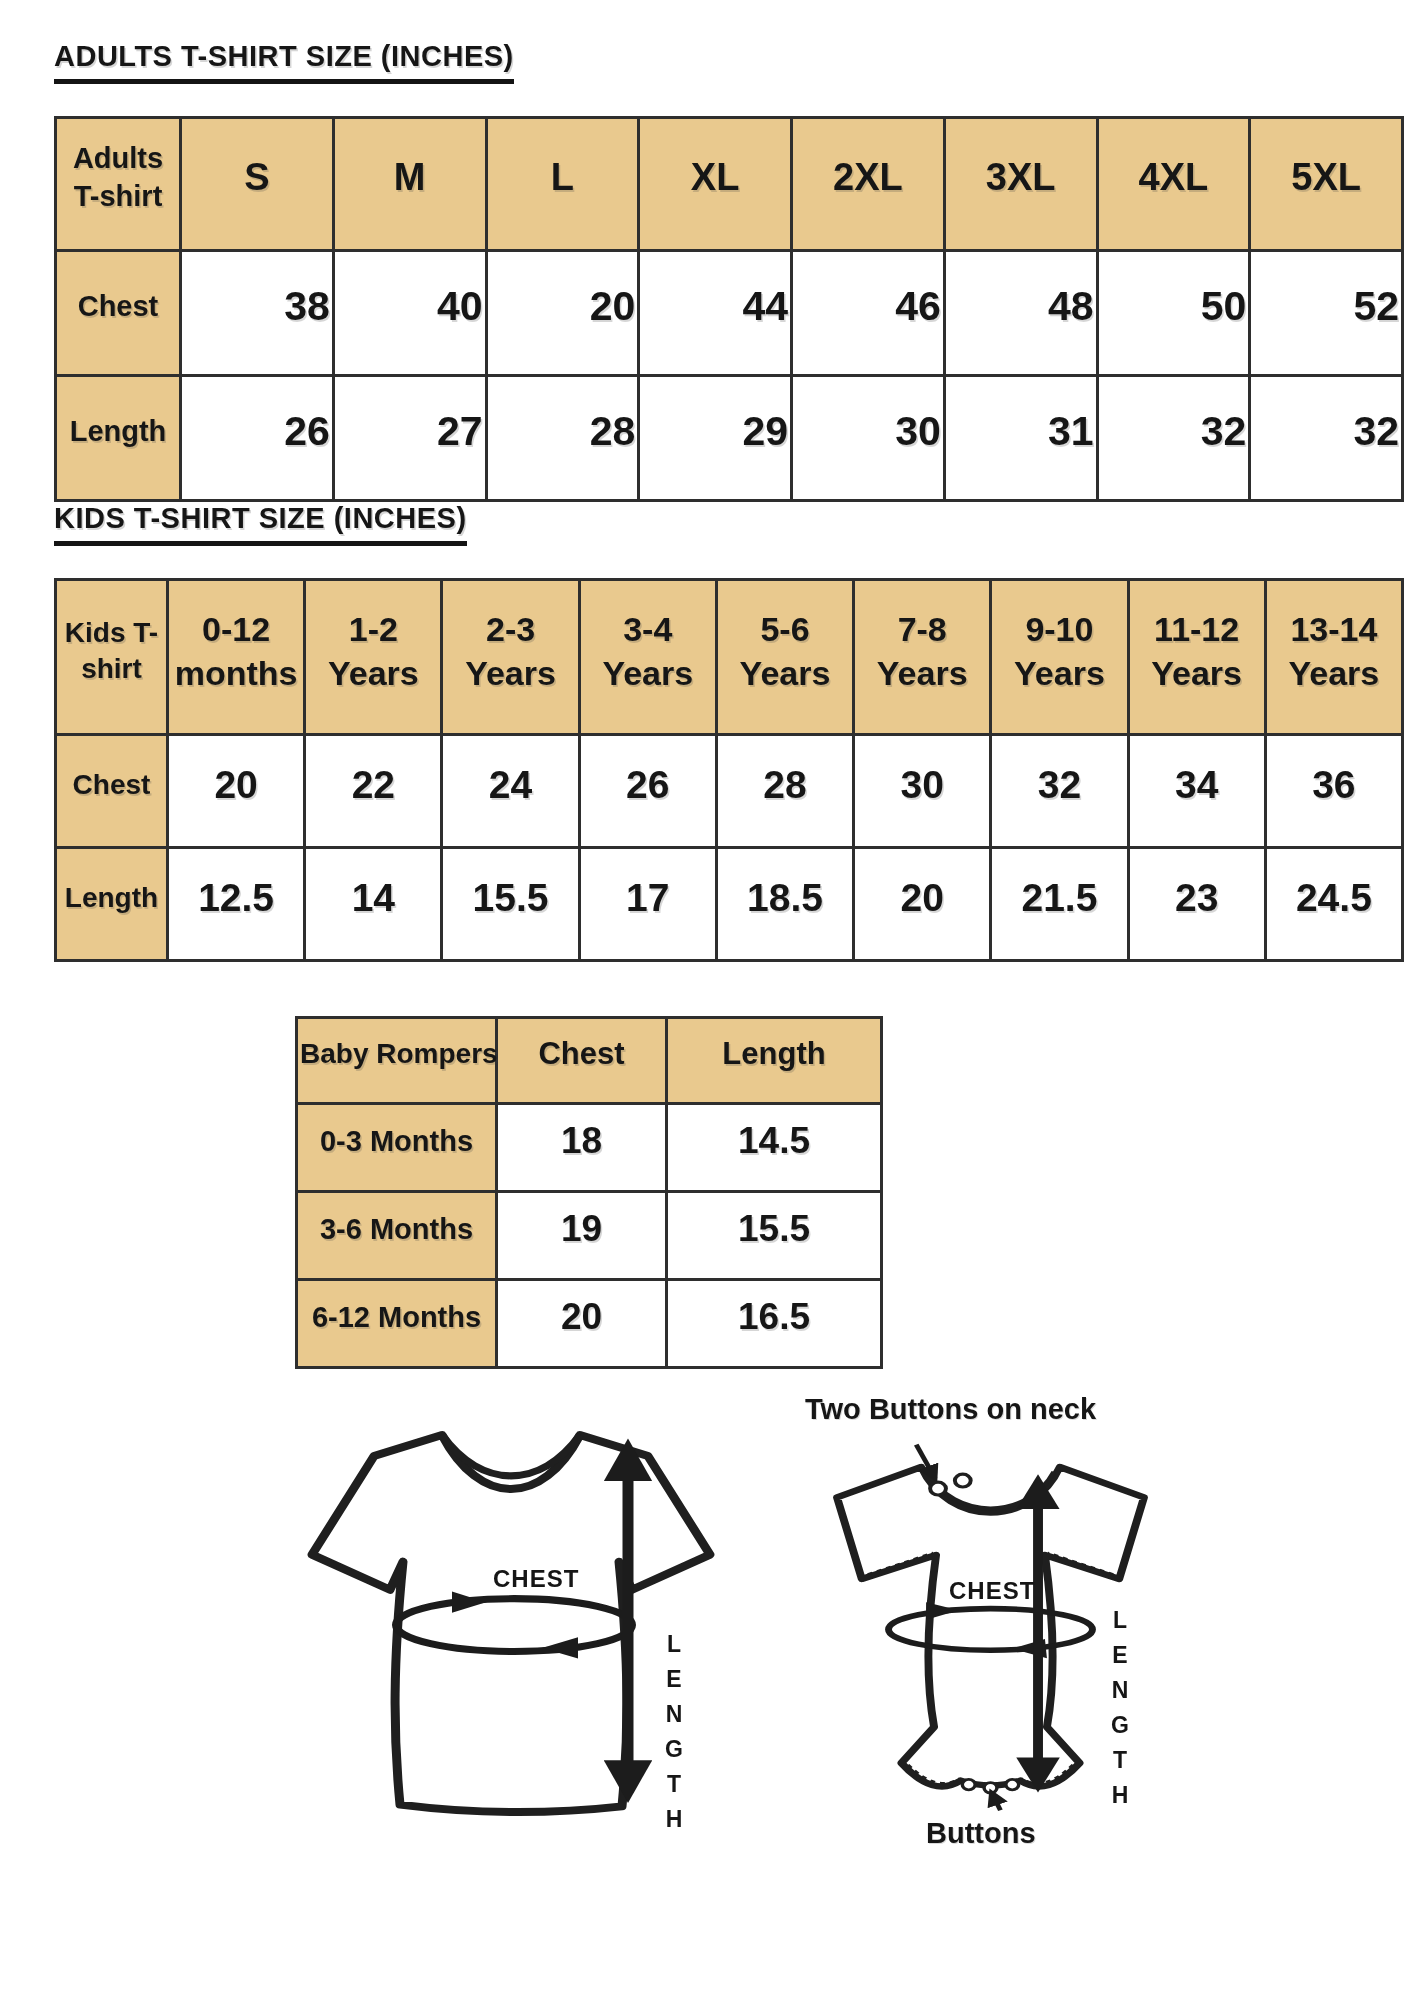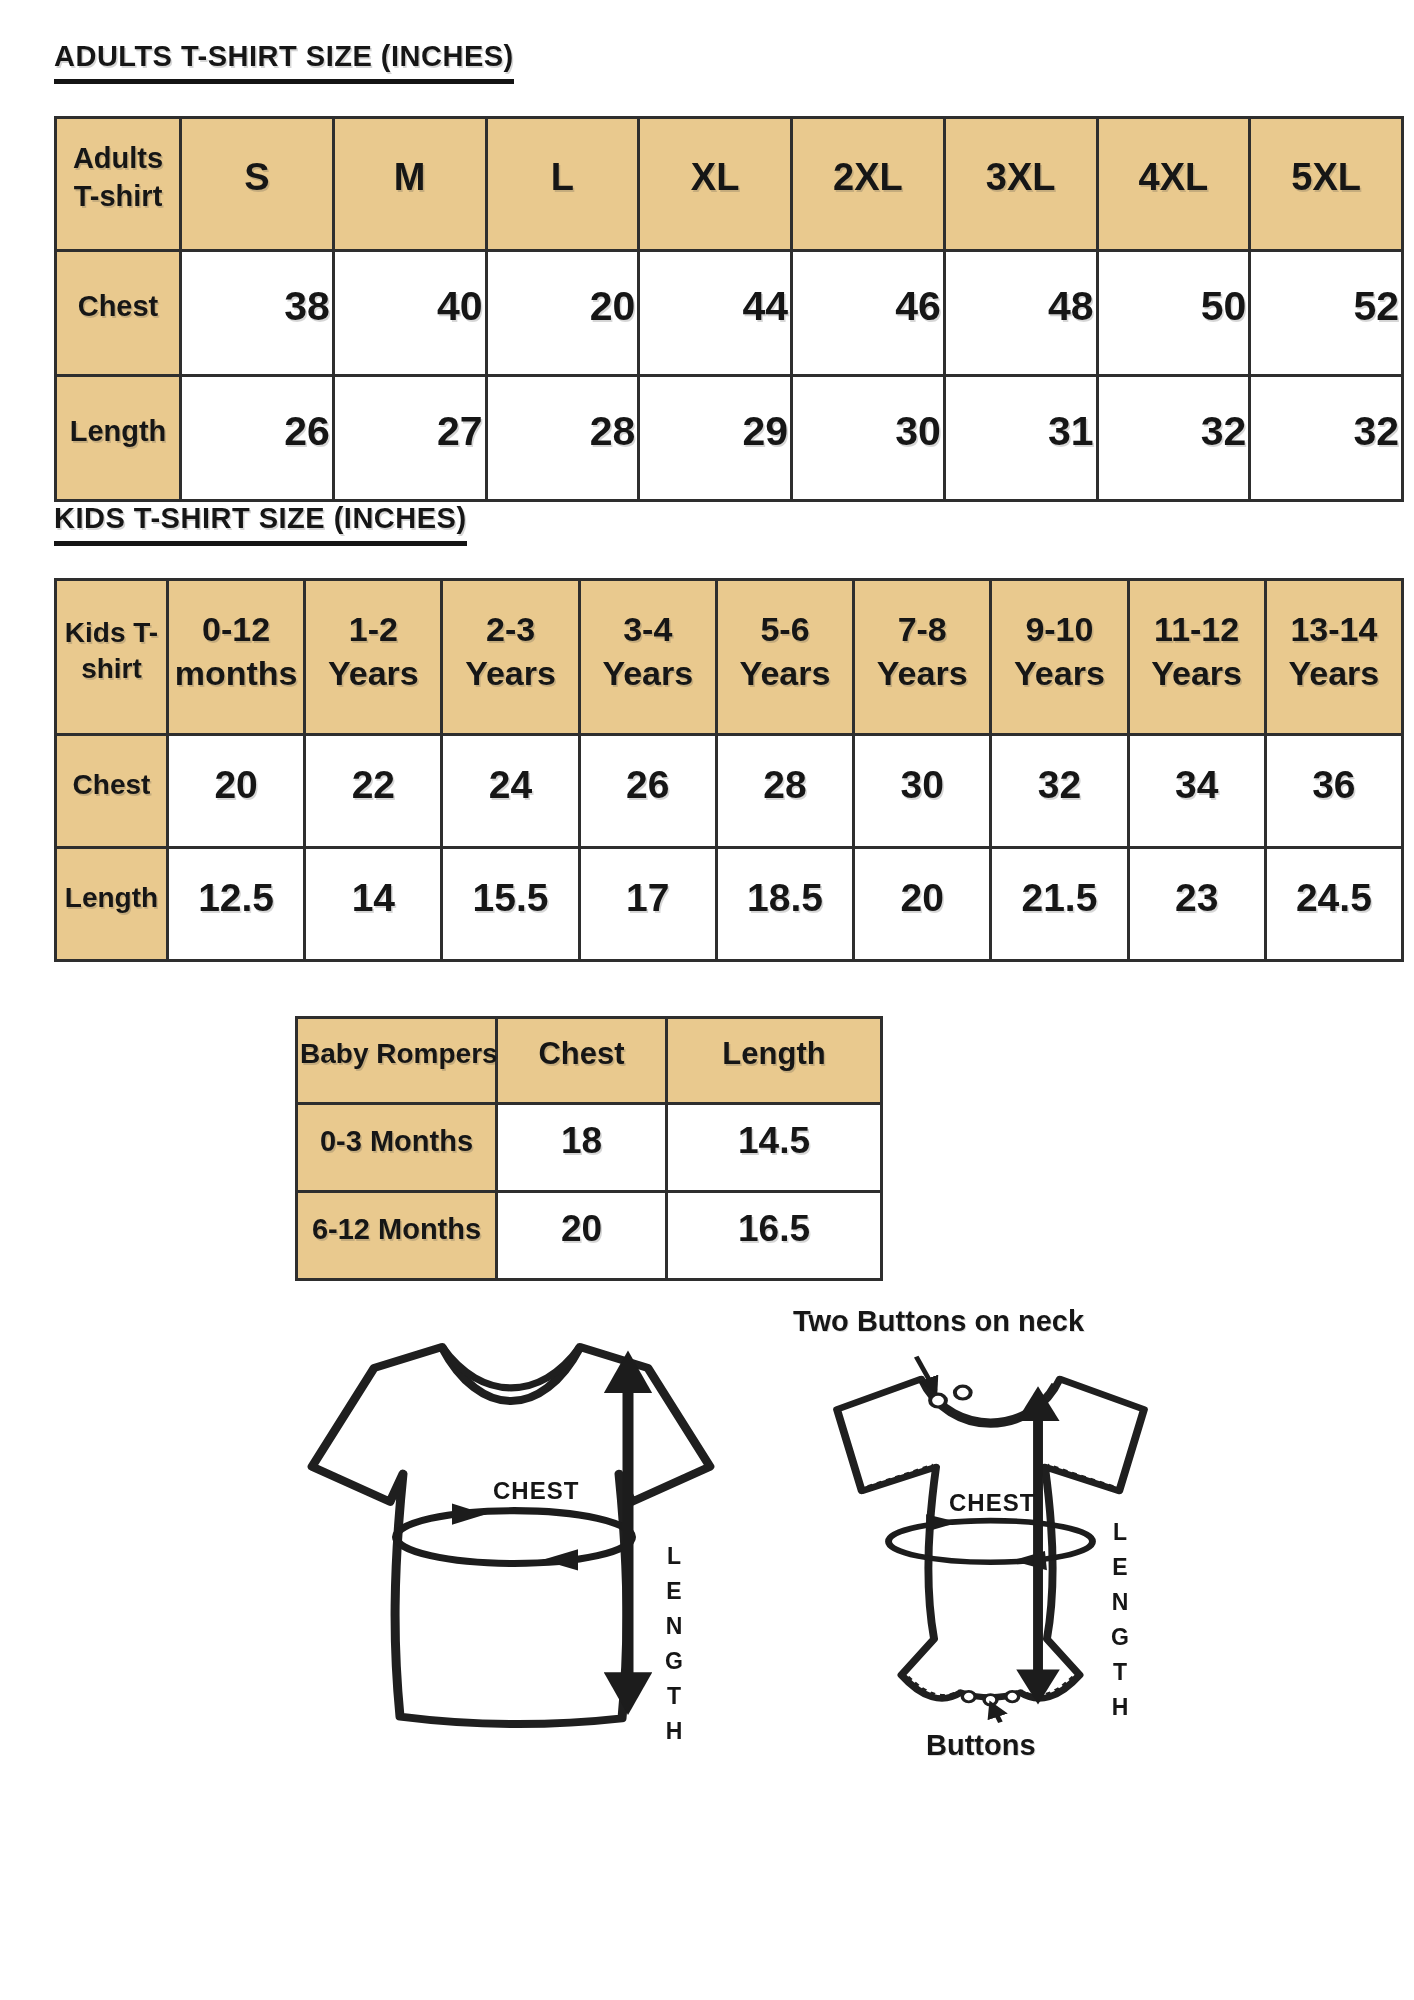--- a/index.html
+++ b/index.html
@@ -180,20 +180,25 @@
             <th>Baby Rompers</th>
             <th>Chest</th>
             <th>Length</th>
           </tr>
         </thead>
         <tbody>
           <tr>
             <th class="rowlabel">0-3 Months</th>
             <td>18</td>
             <td>14.5</td>
+          </tr>
+          <tr>
+            <th class="rowlabel">3-6 Months</th>
+            <td>19</td>
+            <td>15.5</td>
           </tr>
           <tr>
             <th class="rowlabel">6-12 Months</th>
             <td>20</td>
             <td>16.5</td>
           </tr>
         </tbody>
       </table>
   </div>
 
@@ -211,21 +216,21 @@
         <ellipse cx="238" cy="258" rx="118" ry="30" fill="none" stroke="#1c1c1c" stroke-width="8"></ellipse>
         <polygon points="176,220 210,232 176,244" fill="#1c1c1c"></polygon>
         <polygon points="302,272 266,284 302,296" fill="#1c1c1c"></polygon>
         <line x1="352" y1="58" x2="352" y2="448" stroke="#1c1c1c" stroke-width="11" marker-start="url(#ah1)" marker-end="url(#ah1)"></line>
       </svg>
       <div class="chest-label" style="left:289px;top:186px;">CHEST</div>
       <div class="vlabel" style="left:458px;top:252px;">LENGTH</div>
     </div>
 
     <div class="romper-block">
-      <div class="note" style="left:20px;top:14px;">Two Buttons on neck</div>
+      <div class="note" style="left:32px;top:14px;">Two Buttons on neck</div>
       <svg style="left:-30px;top:64px;" width="495" height="368" viewBox="0 0 500 460" preserveAspectRatio="none">
         <defs>
           <marker id="ah2" viewBox="0 0 10 10" refX="7.5" refY="5" markerWidth="4.4" markerHeight="4.4" orient="auto-start-reverse">
             <path d="M0,0 L10,5 L0,10 z" fill="#1c1c1c"></path>
           </marker>
         </defs>
         <path d="M180,30 L95,68 L120,170 L195,140 C185,230 185,300 193,355 L160,400 Q192,444 220,422 Q250,434 280,422 Q308,444 340,400 L307,355 C315,300 315,230 305,140 L380,170 L405,68 L320,30 C292,106 208,106 180,30 Z" fill="#ffffff" stroke="#1f1f1f" stroke-width="8" stroke-linejoin="round"></path>
         <path d="M186,36 C213,97 287,97 314,36" fill="none" stroke="#1f1f1f" stroke-width="5"></path>
         <path d="M126,164 L192,137" fill="none" stroke="#1f1f1f" stroke-width="2.5" stroke-dasharray="5,5"></path>
         <path d="M374,164 L308,137" fill="none" stroke="#1f1f1f" stroke-width="2.5" stroke-dasharray="5,5"></path>

